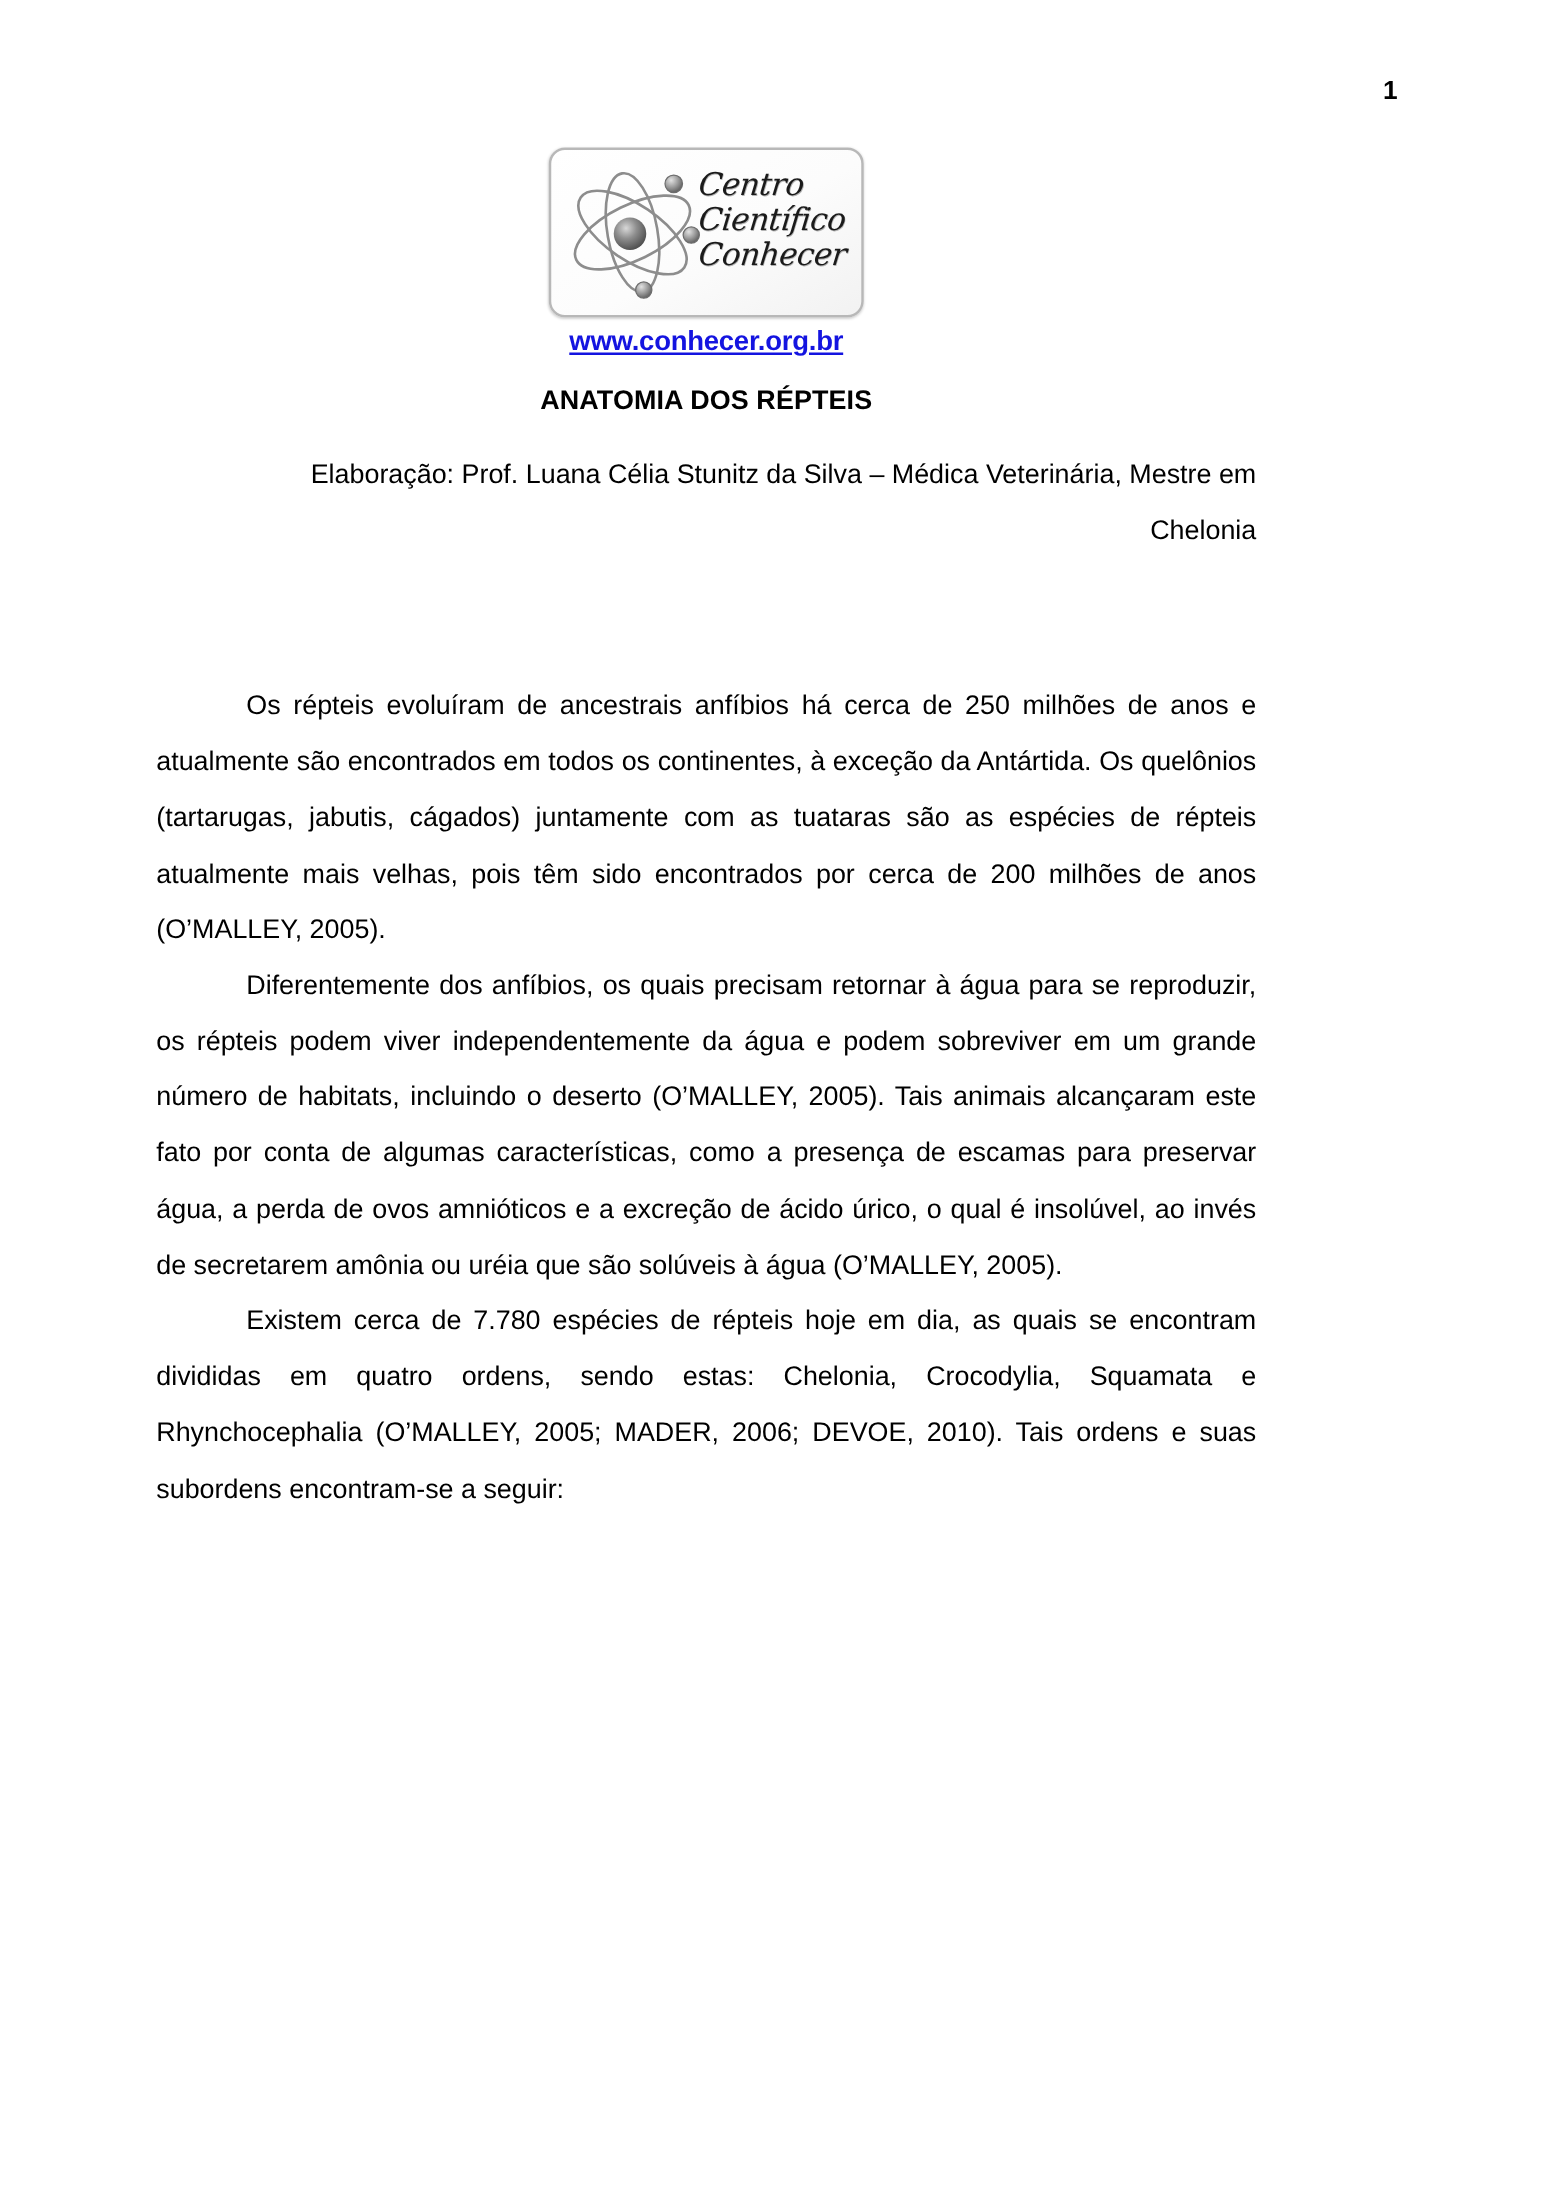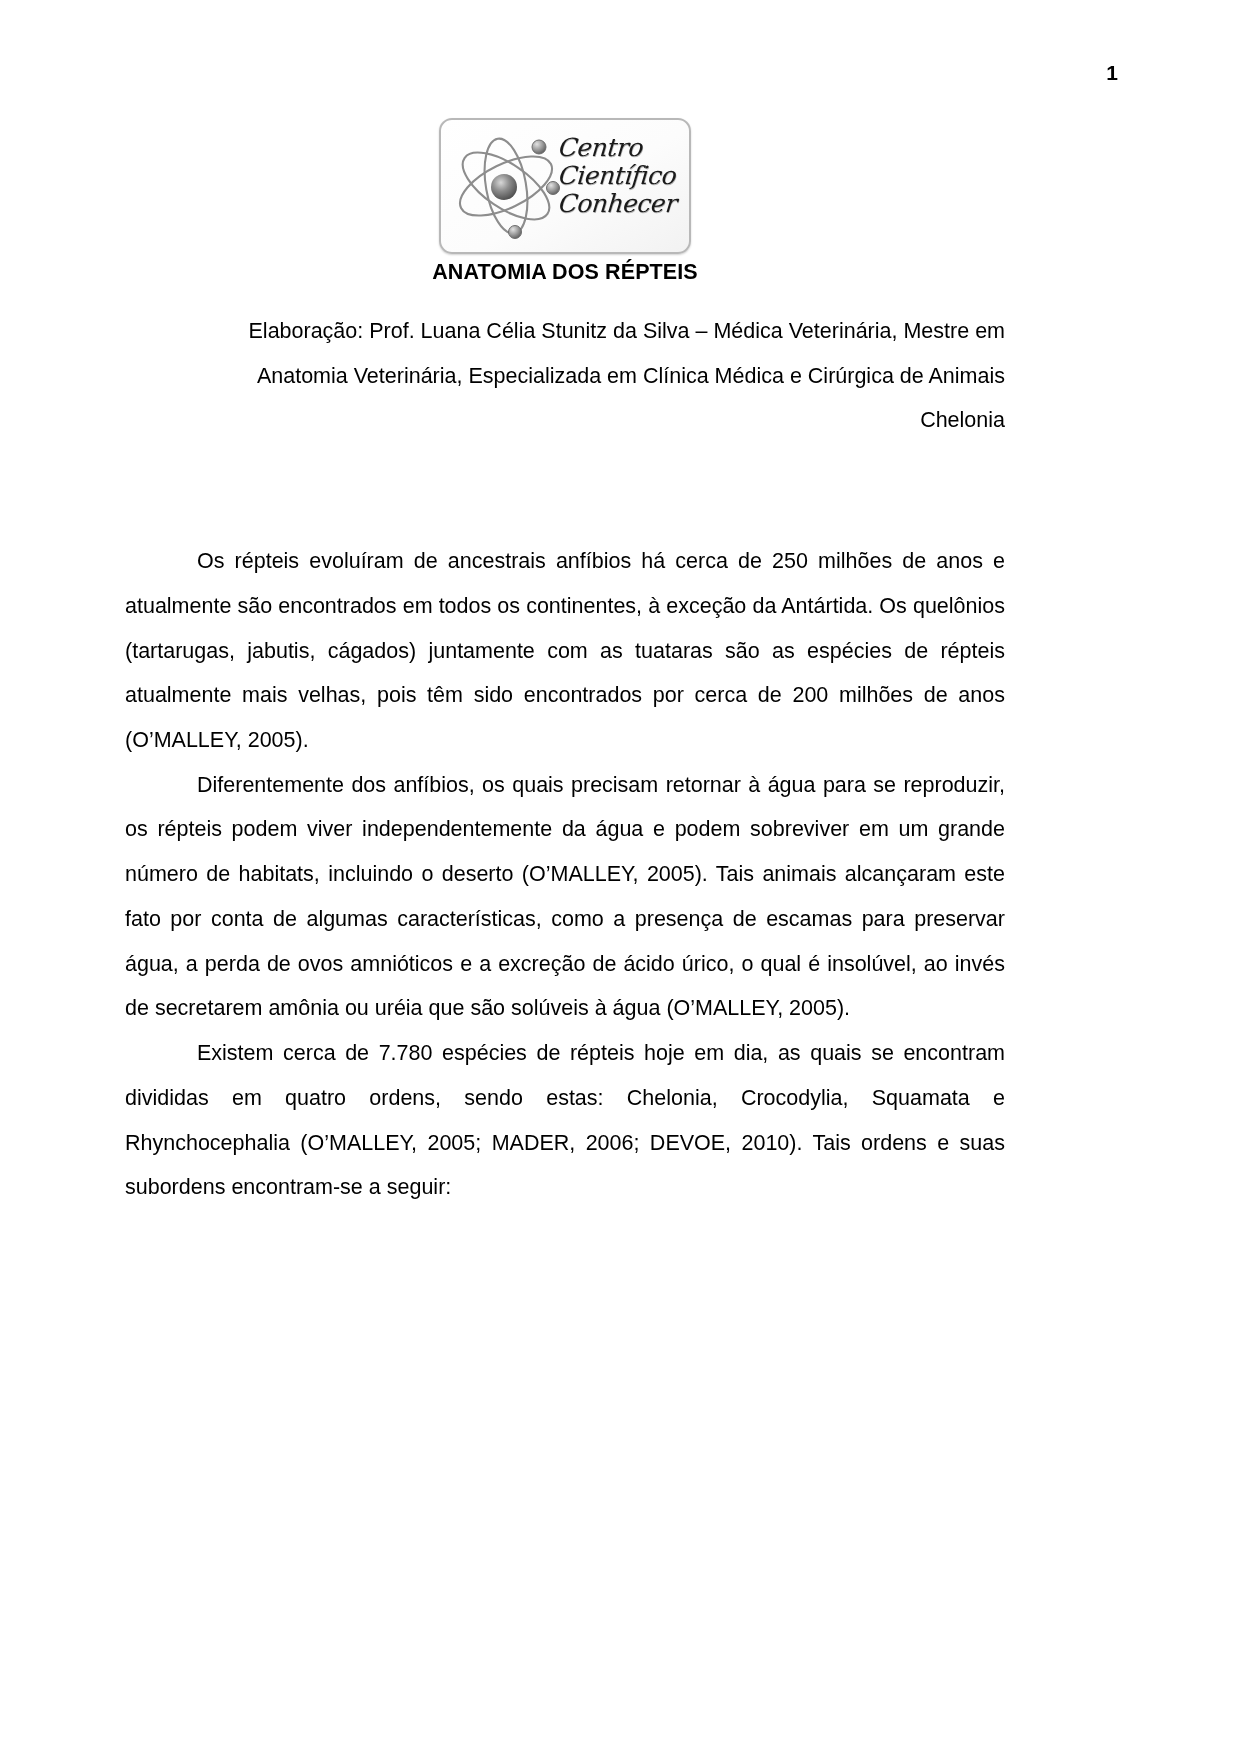--- a/index.html
+++ b/index.html
@@ -157,26 +157,28 @@
           <circle cx="66" cy="106" r="6.5" fill="url(#eGrad)" stroke="#6e6e6e" stroke-width="1"></circle>
         </svg>
         <div class="logo-script">
           <span>Centro</span>
           <span>Científico</span>
           <span>Conhecer</span>
         </div>
       </div>
     </div>
 
+    <div class="site-url">
+      <span class="urltext">www.conhecer.org.br</span>
+    </div>
 
     <div class="doc-title">ANATOMIA DOS RÉPTEIS</div>
 
     <div class="byline">
       <div>Elaboração: Prof. Luana Célia Stunitz da Silva – Médica Veterinária, Mestre em</div>
-      <div>Anatomia Veterinária, Especializada em Clínica Médica e Cirúrgica de Animais</div>
       <div>Chelonia</div>
     </div>
 
 
 
     <p class="body gap-before">Os répteis evoluíram de ancestrais anfíbios há cerca de 250 milhões de anos e atualmente são encontrados em todos os continentes, à exceção da Antártida. Os quelônios (tartarugas, jabutis, cágados) juntamente com as tuataras são as espécies de répteis atualmente mais velhas, pois têm sido encontrados por cerca de 200 milhões de anos (O’MALLEY, 2005).</p>
     <p class="body">Diferentemente dos anfíbios, os quais precisam retornar à água para se reproduzir, os répteis podem viver independentemente da água e podem sobreviver em um grande número de habitats, incluindo o deserto (O’MALLEY, 2005). Tais animais alcançaram este fato por conta de algumas características, como a presença de escamas para preservar água, a perda de ovos amnióticos e a excreção de ácido úrico, o qual é insolúvel, ao invés de secretarem amônia ou uréia que são solúveis à água (O’MALLEY, 2005).</p>
     <p class="body">Existem cerca de 7.780 espécies de répteis hoje em dia, as quais se encontram divididas em quatro ordens, sendo estas: Chelonia, Crocodylia, Squamata e Rhynchocephalia (O’MALLEY, 2005; MADER, 2006; DEVOE, 2010). Tais ordens e suas subordens encontram-se a seguir:</p>
 
   </div>

